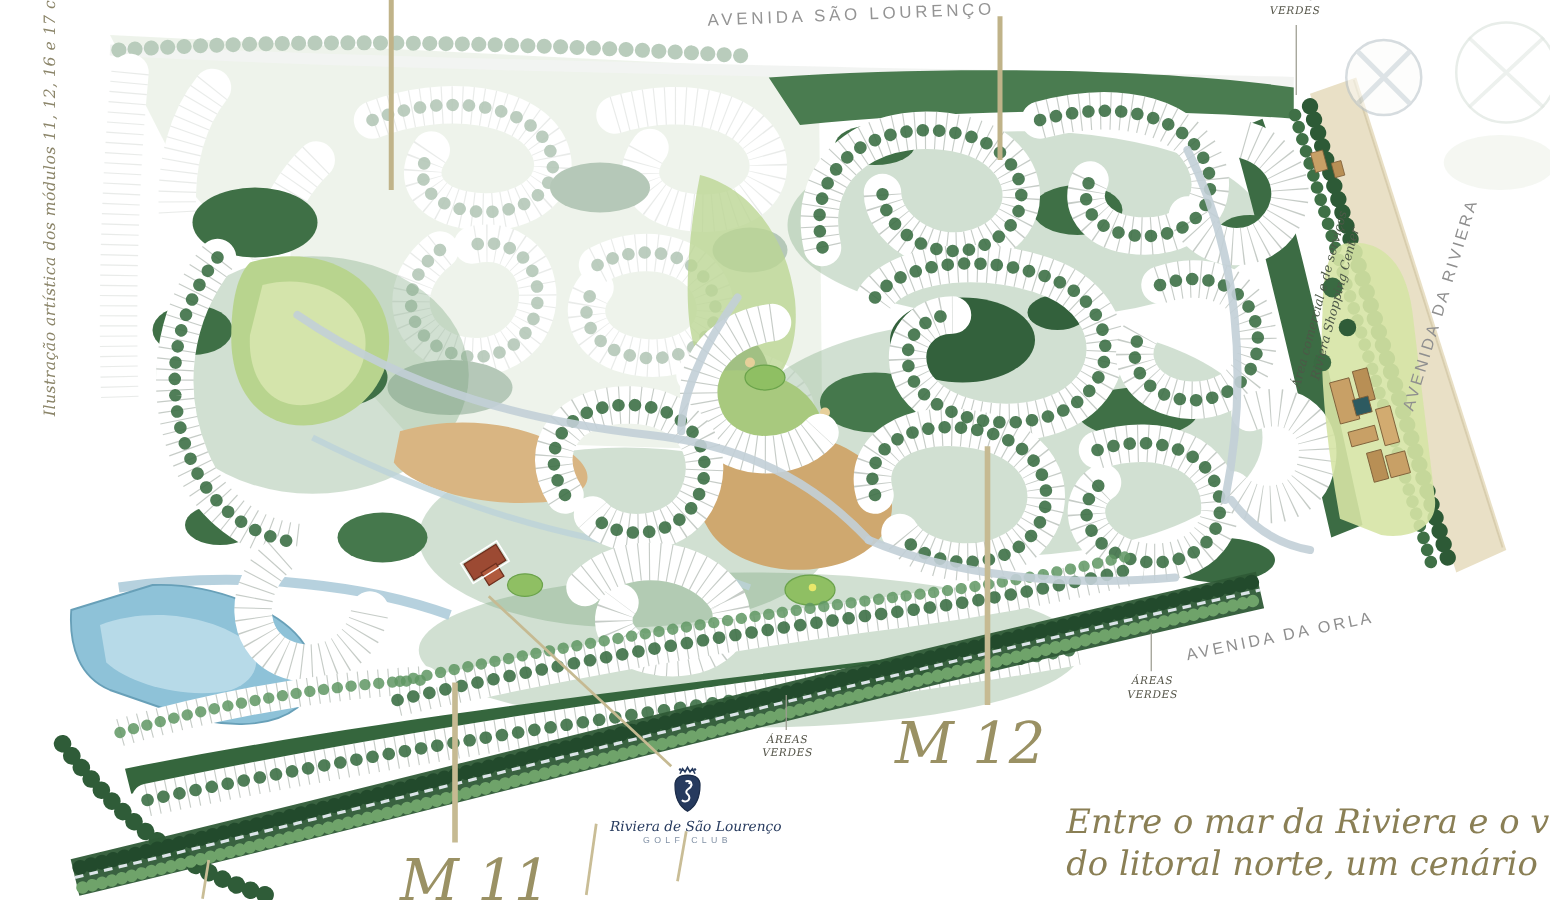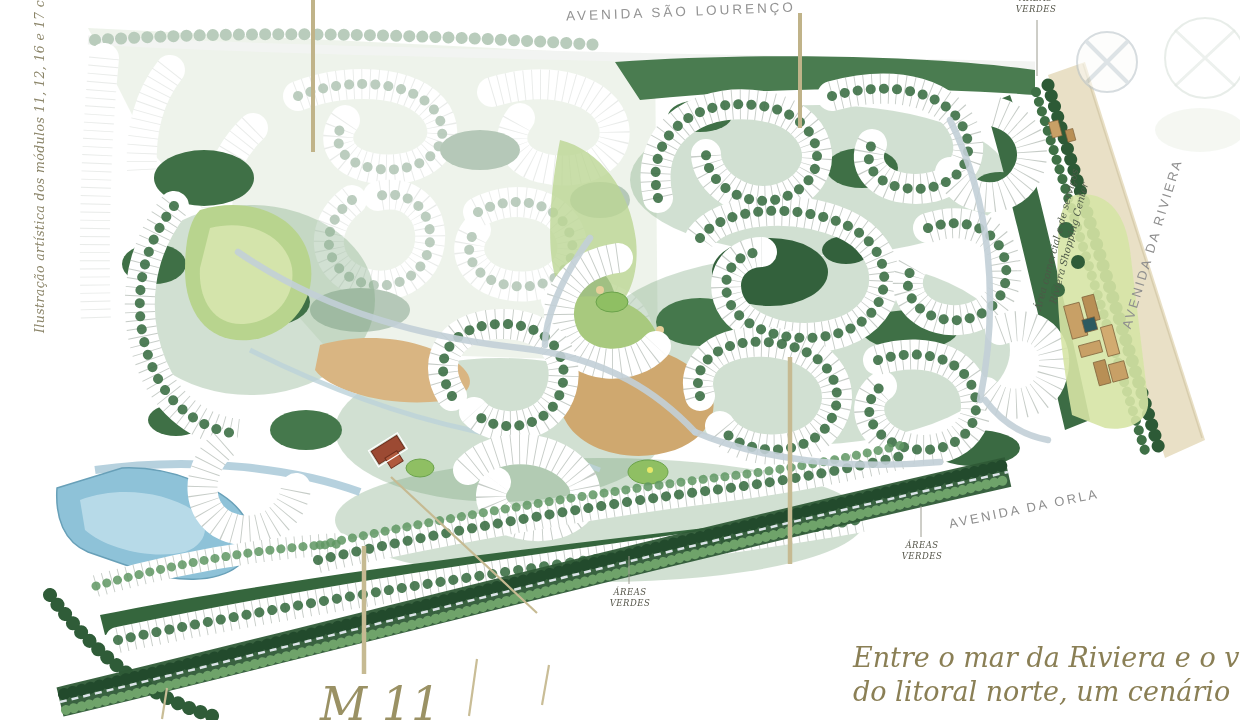--- a/index.html
+++ b/index.html
@@ -306,22 +306,35 @@
   <div class="lbl av-small" id="av-mid">
     <div>ÁREAS</div>
     <div>VERDES</div>
   </div>
 
   <div class="lbl av-small" id="av-low">
     <div>ÁREAS</div>
     <div>VERDES</div>
   </div>
 
+  <div class="lbl module" id="m12">M 12</div>
 
   <div class="lbl module" id="m11">M 11</div>
 
+  <div class="lbl" id="logo">
+    <svg width="36" height="42" viewBox="0 0 36 42" style="display:block;margin:0 auto;">
+      <path d="M 12,7 l 2,-4 2,2.5 2,-3.5 2,3.5 2,-2.5 2,4" fill="none" stroke="#263a5e" stroke-width="1.3"></path>
+      <circle cx="12" cy="3.5" r="1" fill="#263a5e"></circle>
+        <circle cx="24" cy="3.5" r="1" fill="#263a5e"></circle>
+      <path d="M 18,8 C 24,8 28,10 28,16 C 28,26 25,33 18,37 C 11,33 8,26 8,16 C 8,10 12,8 18,8 Z" fill="#263a5e" stroke="#1b2c49" stroke-width="1"></path>
+      <path d="M 17,13 c 4,-1 5,2 3.5,4.5 c -1.5,2 -3.5,2 -3.5,4 c 0,2 2.5,2 2.5,4.5 c 0,3 -3.5,4 -5.5,2.5" fill="none" stroke="#ffffff" stroke-width="1.6" stroke-linecap="round"></path>
+      <circle cx="19.5" cy="14.5" r=".9" fill="#ffffff"></circle>
+    </svg>
+    <div class="logo-name">Riviera de São Lourenço</div>
+    <div class="logo-sub">GOLF CLUB</div>
+  </div>
 
   <div class="lbl" id="tagline">
     <div>Entre o mar da Riviera e o verde</div>
     <div>do litoral norte, um cenário único.</div>
   </div>
 
 </div>
 
 </body></html>

